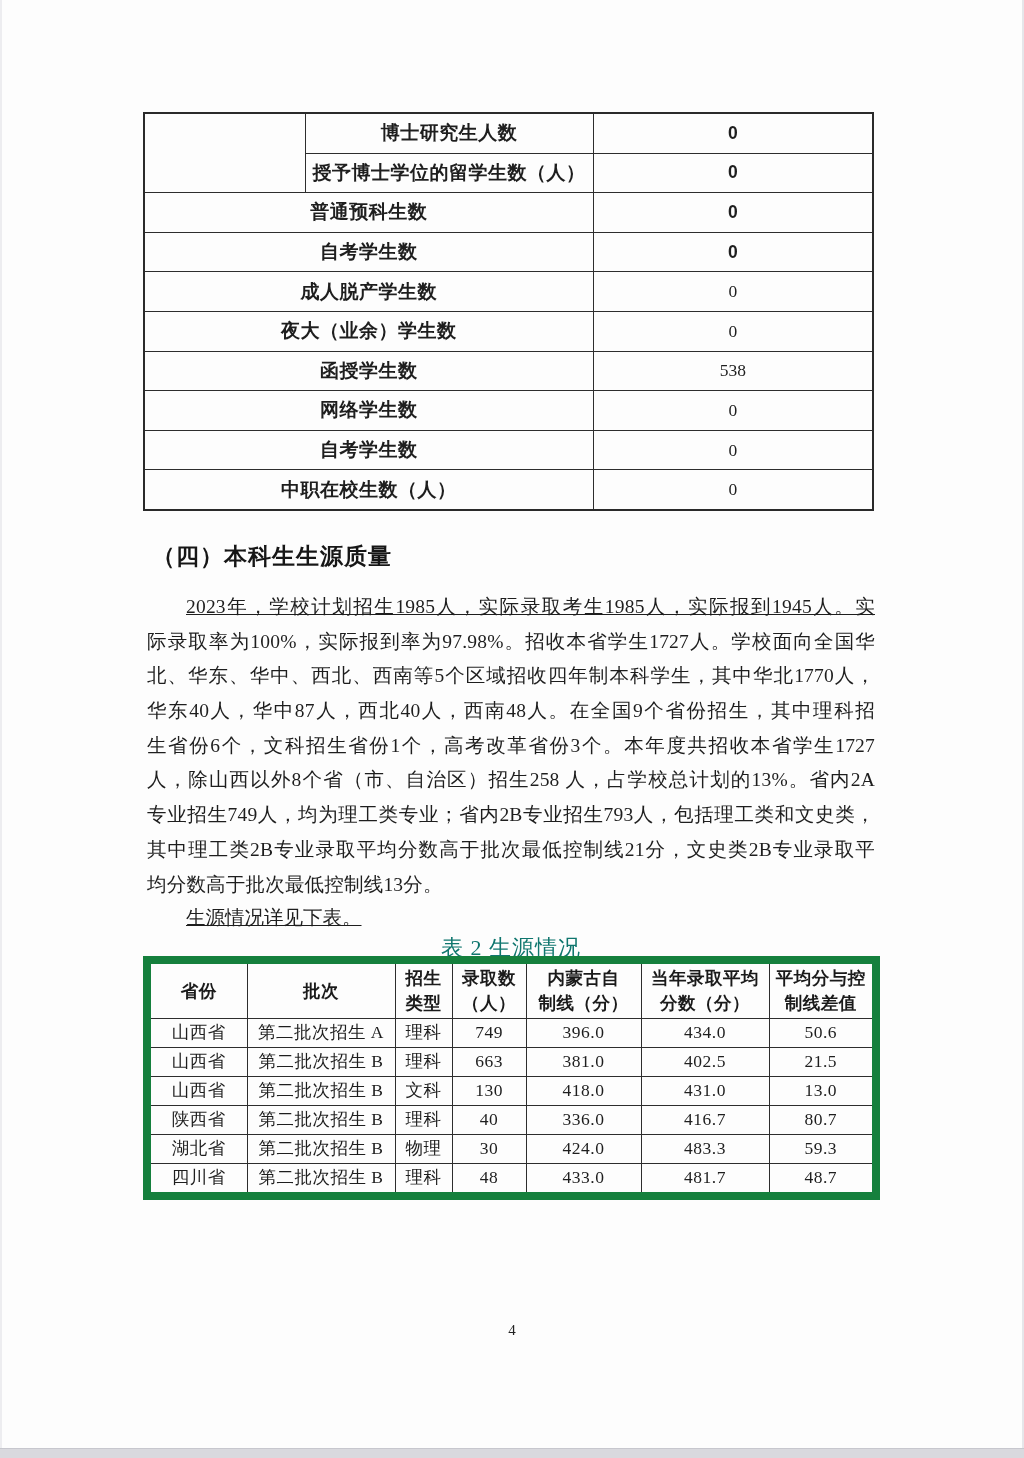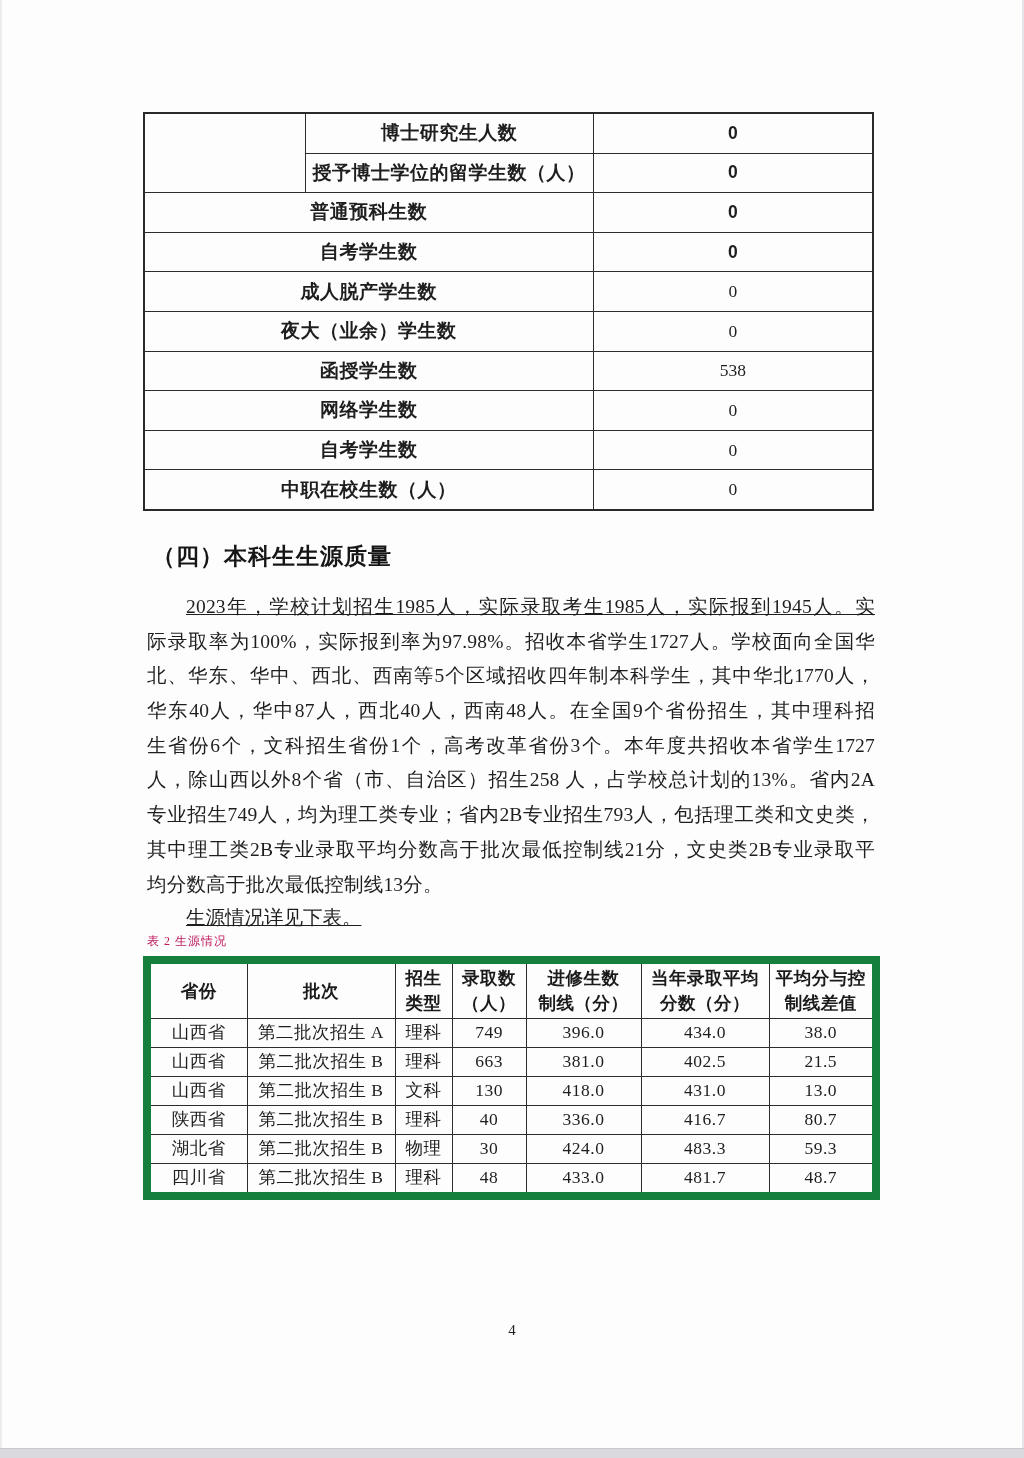--- a/index.html
+++ b/index.html
@@ -51,21 +51,21 @@
   .pline.first{text-indent:39px;text-decoration:underline;}
   .pline.last{text-align-last:left;white-space:normal;}
   .para2{
     position:absolute;left:147px;top:904px;width:728px;
     font-size:19.5px;line-height:28px;text-indent:39px;text-decoration:underline;
   }
 
   
   .caption{
     position:absolute;left:147px;top:933px;width:728px;
-    font-size:12px;letter-spacing:1px;color:#be185d;
+    text-align:center;font-size:22px;letter-spacing:1px;color:#0f766e;
   }
   .t2{position:absolute;left:143px;top:956px;width:729px;border:8px solid #15803d;}
   .t2 th{
     font-family:"Liberation Sans","DejaVu Sans",sans-serif;
     font-weight:700;font-size:17.5px;line-height:1.42;
     white-space:pre-line;height:54px;letter-spacing:0.5px;color:#1a1a1a;
   }
   .t2 td{font-size:17.5px;white-space:pre-line;line-height:1.35;height:28px;letter-spacing:0.5px;}
   .t2 tr.tall td{height:56px;}
   .t2 tr.tall2 td{height:50px;}
@@ -163,35 +163,35 @@
         <col style="width:107px">
     </colgroup>
     <tbody>
         <tr>
       <th>省份</th>
       <th>批次</th>
       <th>招生
 类型</th>
       <th>录取数
 （人）</th>
-      <th>进修生数
+      <th>内蒙古自
 制线（分）</th>
       <th>当年录取平均
 分数（分）</th>
       <th>平均分与控
 制线差值</th>
     </tr>
     <tr>
       <td>山西省</td>
       <td>第二批次招生 A</td>
       <td>理科</td>
       <td>749</td>
       <td>396.0</td>
       <td>434.0</td>
-      <td>38.0</td>
+      <td>50.6</td>
     </tr>
     <tr>
       <td>山西省</td>
       <td>第二批次招生 B</td>
       <td>理科</td>
       <td>663</td>
       <td>381.0</td>
       <td>402.5</td>
       <td>21.5</td>
     </tr>

